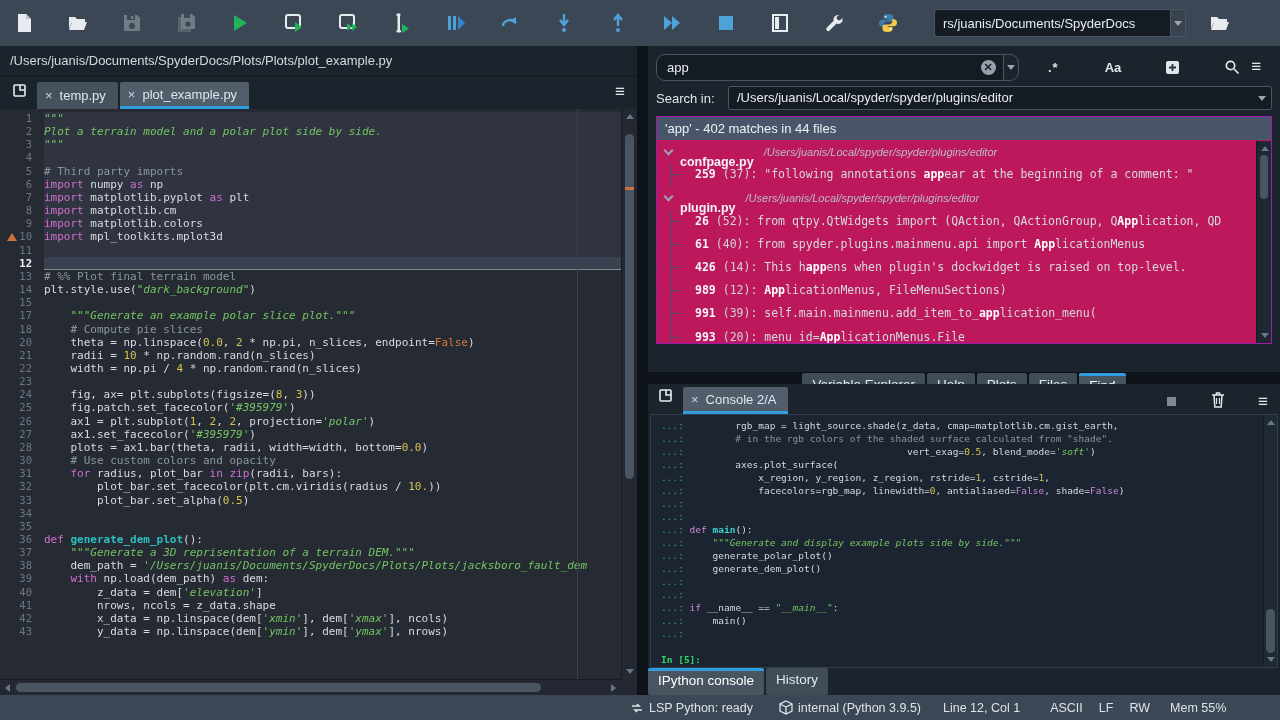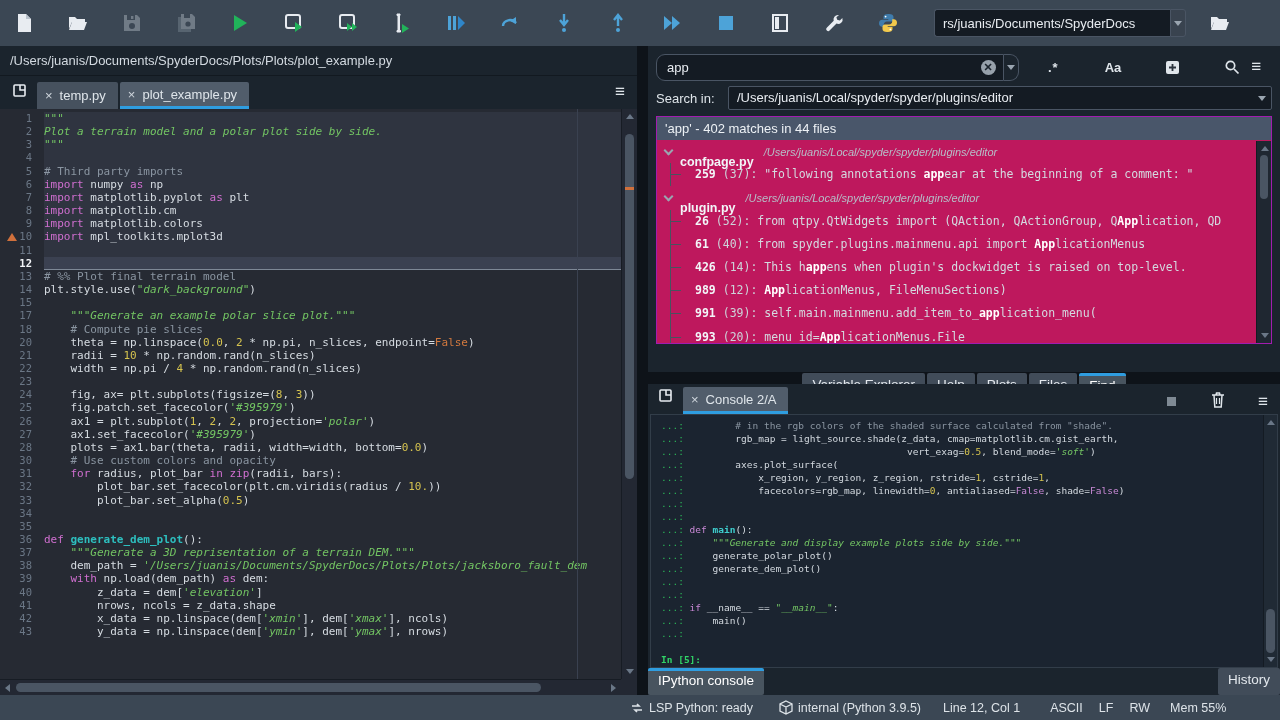--- a/index.html
+++ b/index.html
@@ -129,21 +129,21 @@
   .crow { height:13px; white-space:pre; font-size:9.5px; line-height:13px; color:#d4dae0; padding-left:10px; }
   .cp { color:#2bb558; }
   .cin { color:#31d367; font-weight:bold; }
   .crow .k { color:#c989d6; }
   .crow .d { color:#3ecfcf; font-weight:bold; }
   .crow .s { color:#73c563; font-style:italic; }
   .crow .c { color:#8a95a1; }
   .crow .n { color:#d5c34f; }
   .cscroll { position:absolute; right:0; top:0; bottom:0; width:14px; background:#202a35; border-left:1px solid #141b23; }
   .contabs { position:absolute; left:0; right:0; bottom:0; height:27px; display:flex;
-    justify-content:space-between; gap:2px; background:#1b242d; }
+    justify-content:flex-start; gap:2px; background:#1b242d; }
 
   
   .statusbar { position:absolute; left:0; bottom:0; width:1280px; height:25px; background:#3b4754;
     display:flex; align-items:center; color:#dde3e8; font-size:12.5px; padding-left:630px; white-space:nowrap; }
   .stitem { display:flex; align-items:center; }
   .stitem svg { margin-right:5px; }
   .statusbar .gap26 { margin-left:26px; } .statusbar .gap22 { margin-left:22px; }
   .statusbar .gap30 { margin-left:30px; } .statusbar .gap16 { margin-left:16px; }
   .statusbar .gap20 { margin-left:20px; }
 </style>
@@ -562,22 +562,22 @@
         <span class="sqicon"></span>
         <span style="margin-right:32px"><svg width="16" height="17" viewBox="0 0 16 17">
               <path d="M2 4h12M6 4l.5-2h3L10 4M4 4l.8 12h6.4L12 4" fill="none" stroke="#dfe5ea" stroke-width="1.5"></path>
               <path d="M6.5 7v6M9.5 7v6" stroke="#dfe5ea" stroke-width="1.2"></path>
             </svg></span>
         <span style="margin-right:12px;color:#dfe5ea;font-size:17px">≡</span>
       </span>
     </div>
     <div class="conbody">
       <div style="padding-top:4px">
+          <div class="crow"><span class="cp">...: </span><span class="t">        rgb_map = light_source.shade(z_data, cmap=matplotlib.cm.gist_earth,</span></div>
           <div class="crow"><span class="cp">...: </span><span class="c">        # in the rgb colors of the shaded surface calculated from "shade".</span></div>
-          <div class="crow"><span class="cp">...: </span><span class="t">        rgb_map = light_source.shade(z_data, cmap=matplotlib.cm.gist_earth,</span></div>
           <div class="crow"><span class="cp">...: </span><span class="t">                                      vert_exag=</span><span class="n">0.5</span><span class="t">, blend_mode=</span><span class="s">'soft'</span><span class="t">)</span></div>
           <div class="crow"><span class="cp">...: </span><span class="t">        axes.plot_surface(</span></div>
           <div class="crow"><span class="cp">...: </span><span class="t">            x_region, y_region, z_region, rstride=</span><span class="n">1</span><span class="t">, cstride=</span><span class="n">1</span><span class="t">,</span></div>
           <div class="crow"><span class="cp">...: </span><span class="t">            facecolors=rgb_map, linewidth=</span><span class="n">0</span><span class="t">, antialiased=</span><span class="k">False</span><span class="t">, shade=</span><span class="k">False</span><span class="t">)</span></div>
           <div class="crow"><span class="cp">...: </span></div>
           <div class="crow"><span class="cp">...: </span></div>
           <div class="crow"><span class="cp">...: </span><span class="k">def</span><span class="t"> </span><span class="d">main</span><span class="t">():</span></div>
           <div class="crow"><span class="cp">...: </span><span class="s">    """Generate and display example plots side by side."""</span></div>
           <div class="crow"><span class="cp">...: </span><span class="t">    generate_polar_plot()</span></div>
           <div class="crow"><span class="cp">...: </span><span class="t">    generate_dem_plot()</span></div>

